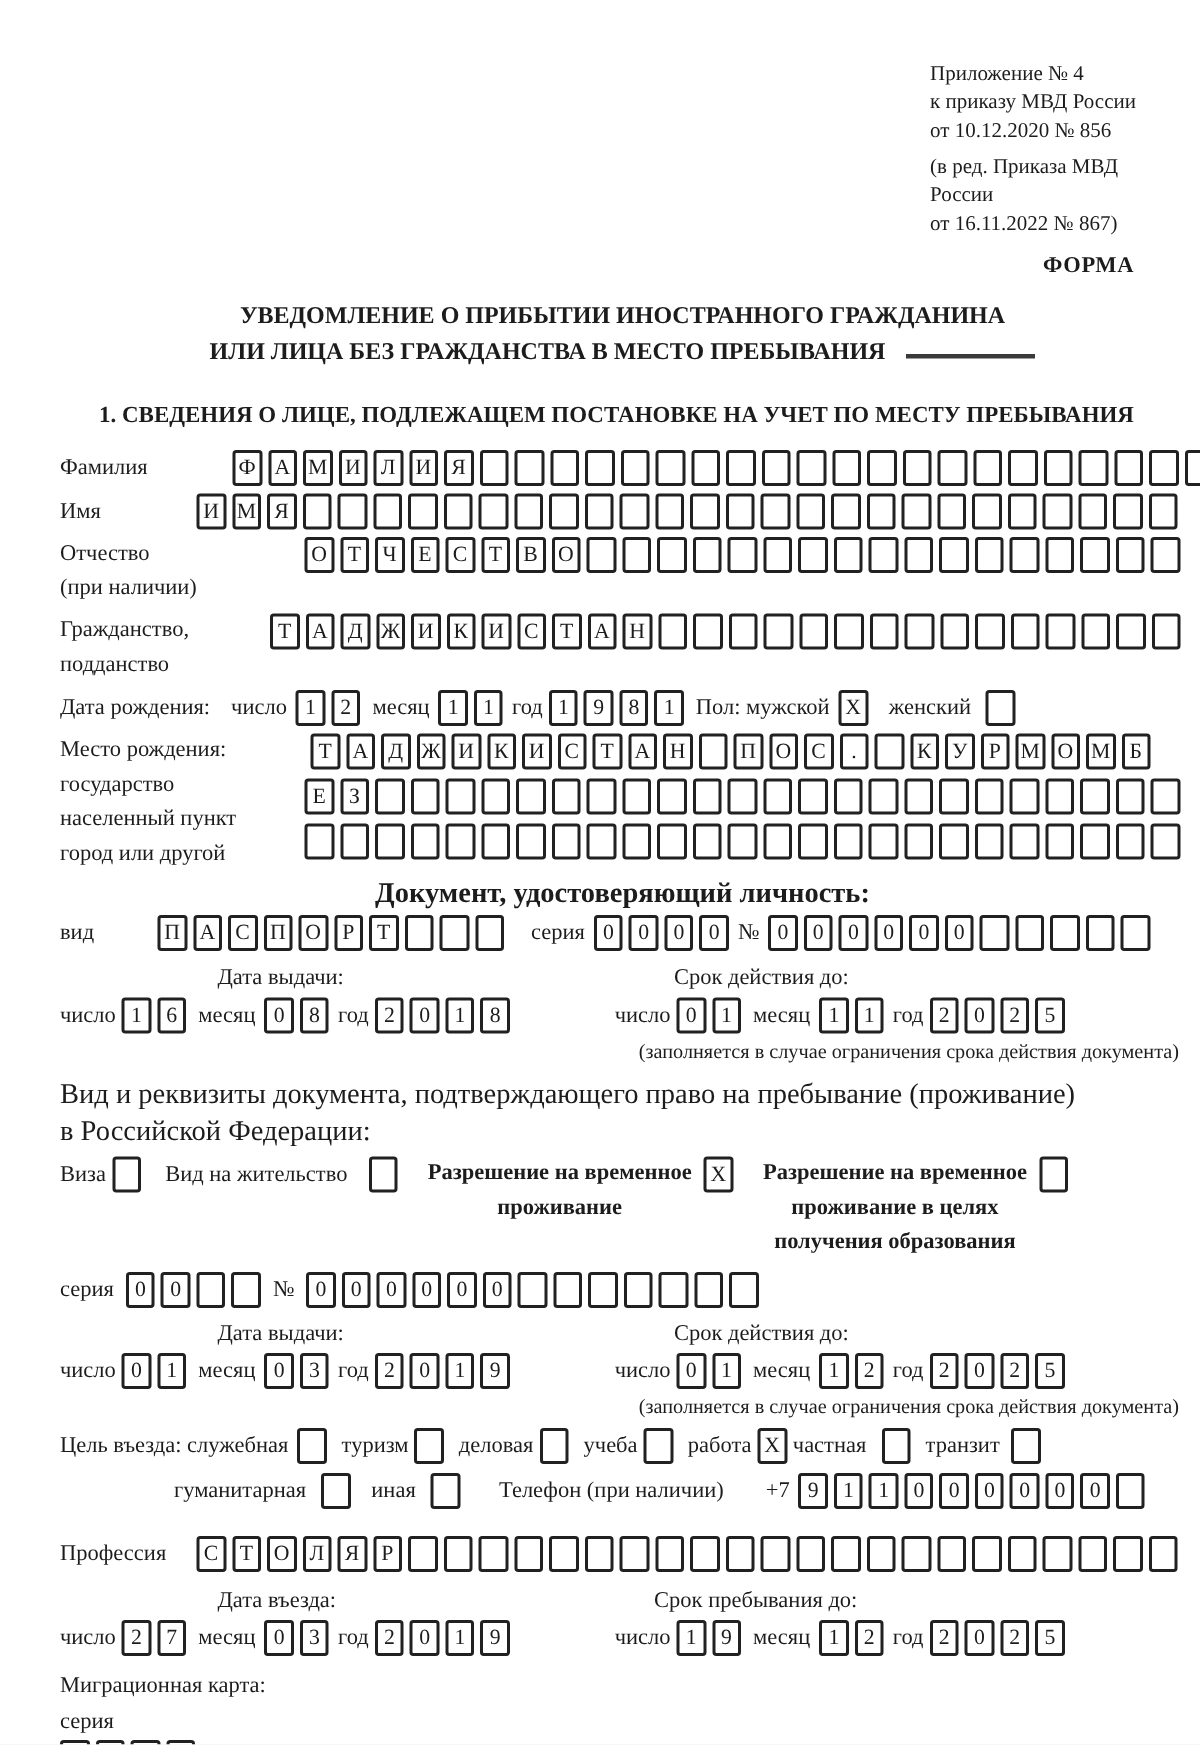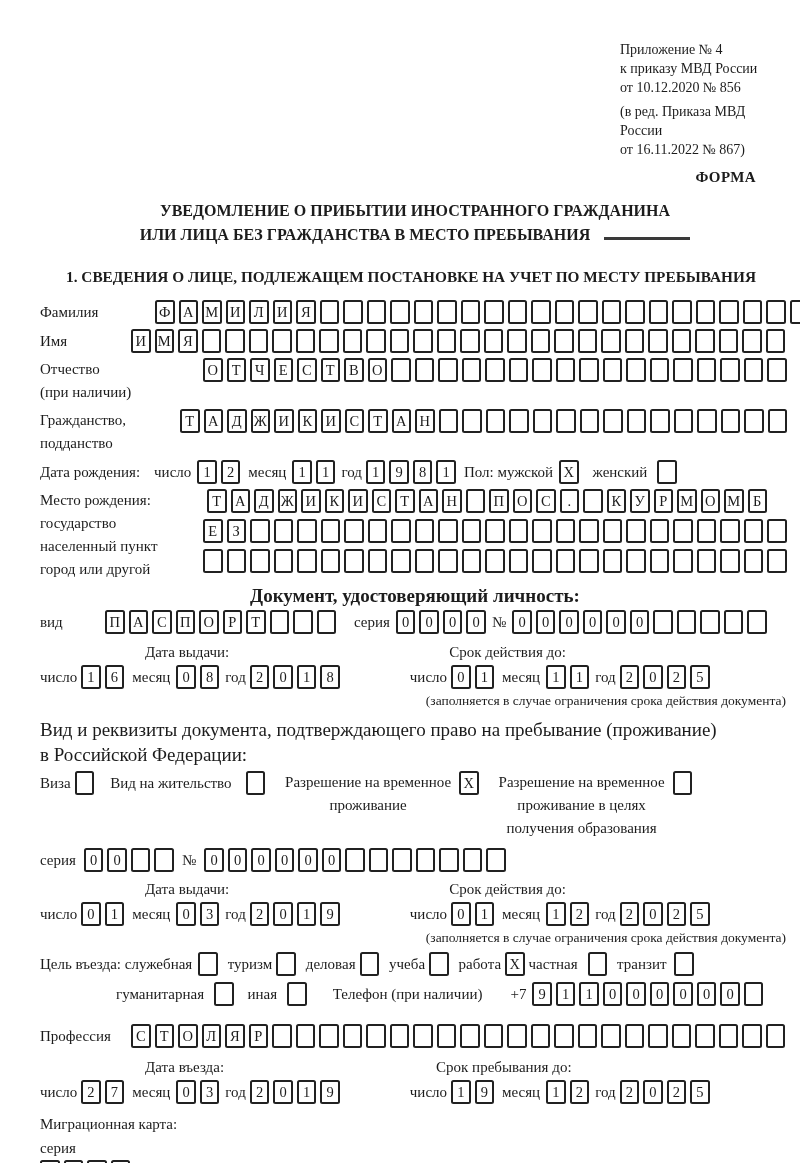--- a/index.html
+++ b/index.html
@@ -25,21 +25,21 @@
   .w65{width:65px;flex:none;} .w91{width:91px;flex:none;} .w140{width:140px;flex:none;}
   .w163{width:163px;flex:none;} .w160{width:160px;flex:none;}
   .mr4{margin-right:4px;} .mr6{margin-right:6px;} .mr8{margin-right:8px;} .mr10{margin-right:10px;}
   .mr14{margin-right:14px;} .mr18{margin-right:18px;}
   .ml8{margin-left:8px;} .ml14{margin-left:14px;} .ml16{margin-left:16px;}
   .ml20{margin-left:20px;} .ml70{margin-left:70px;}
   .dh1{margin-left:105px;} .dh2a{margin-left:220px;} .dh2c{margin-left:212px;}
   .note{font-size:13.5px;line-height:20px;text-align:right;margin-top:2px;padding-right:4px;}
   .para{font-size:19px;line-height:25px;margin-top:6px;}
   .cbitem{display:flex;align-items:flex-start;}
-  .cbitem .ctr{text-align:center;}
+  .cbitem .ctr{text-align:center;font-weight:bold;}
   .bp1{margin-left:4px;}
 </style>
 </head>
 <body>
 
 <div class="page">
 
   <div class="refblock">
     <div>Приложение № 4</div>
     <div>к приказу МВД России</div>

